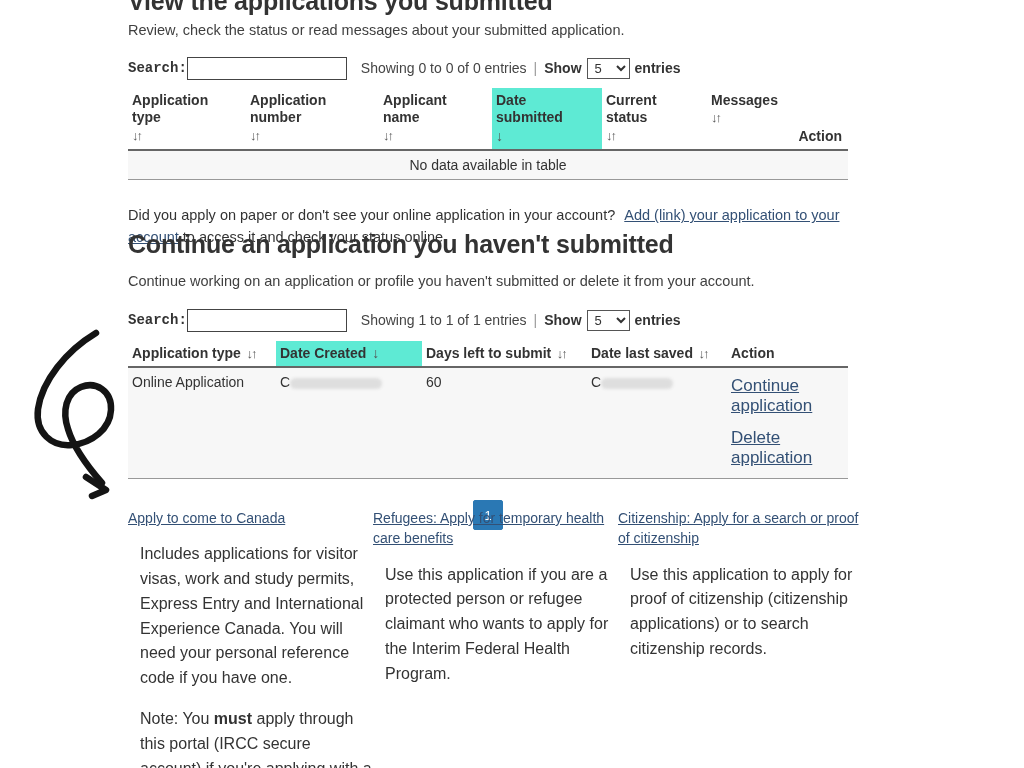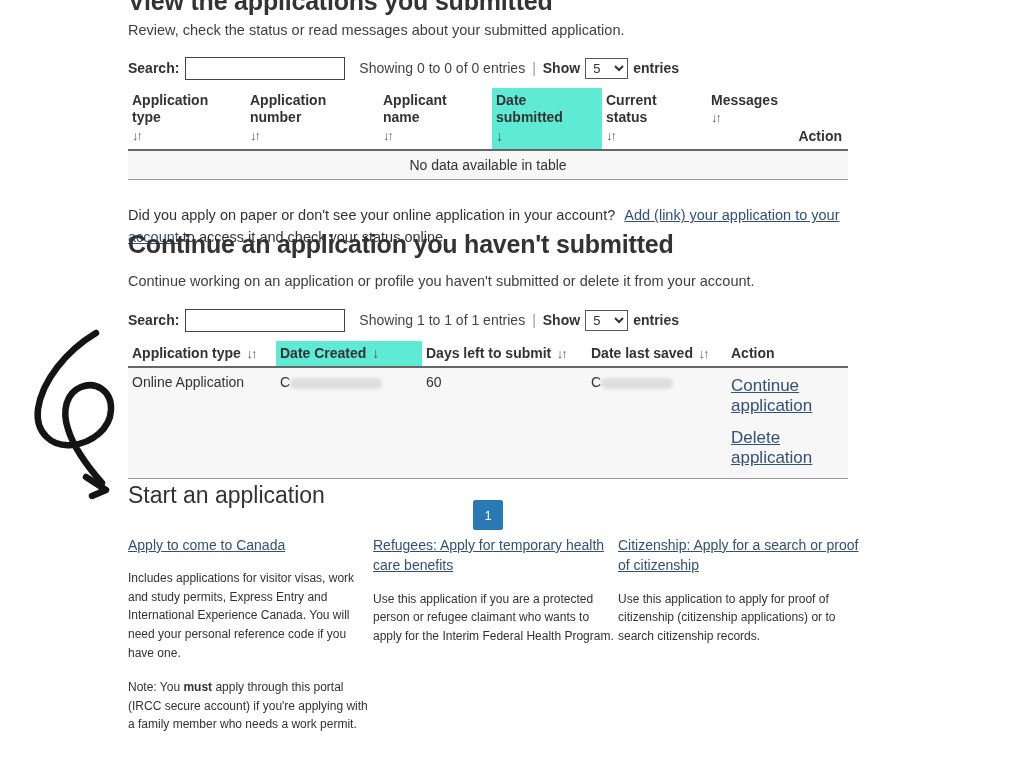--- a/index.html
+++ b/index.html
@@ -34,21 +34,21 @@
   }
 
   
   .dt-controls {
     display: flex;
     align-items: center;
     gap: 0;
     font-size: 14px;
     color: #333;
   }
-  .dt-search-label { font-weight: bold; margin-right: 6px; }
+  .dt-search-label { font-weight: bold; margin-right: 0; font-family: Liberation Mono, monospace; }
   .dt-search-input {
     width: 160px; height: 23px;
     border: 1px solid #444;
     background: #fff;
     font-family: "Liberation Sans", sans-serif;
     font-size: 13px;
     padding: 1px 4px;
     outline: none;
   }
   .dt-info { margin-left: 14px; color: #444; }
@@ -175,24 +175,24 @@
   .card:nth-child(2) { width: 245px; }
   .card-link {
     display: inline-block;
     font-size: 14px;
     color: #335075;
     text-decoration: underline;
     line-height: 1.45;
     cursor: pointer;
   }
   .card p {
-    font-size: 12px;
+    font-size: 16px;
     line-height: 1.55;
     color: #333;
-    margin: 14px 0 0 0;
+    margin: 14px 0 0 12px;
   }
   .card p + p { margin-top: 16px; }
   .card-col2 { margin-left: 0; }
 
   
   .annot {
     position: absolute;
     left: 16px; top: 325px;
     width: 120px; height: 190px;
     pointer-events: none;
@@ -333,21 +333,20 @@
       </tbody>
     </table>
 
     <div class="pagination" style="margin-top:21px;">
       <div class="page-btn">1</div>
     </div>
   </div>
 
   <div style="position:absolute; left:128px; top:482px; width:740px;">
 
-    <h2 class="start-title">Start an application</h2>
 
     <div class="cards" style="margin-top:26px;">
 
       <div class="card">
         <a class="card-link">Apply to come to Canada</a>
         <p>Includes applications for visitor visas, work and study permits, Express Entry and International Experience Canada. You will need your personal reference code if you have one.</p>
         <p><span>Note: You </span><b>must</b><span> apply through this portal (IRCC secure account) if you're applying with a family member who needs a work permit.</span></p>
       </div>
 
       <div class="card card-col2">

